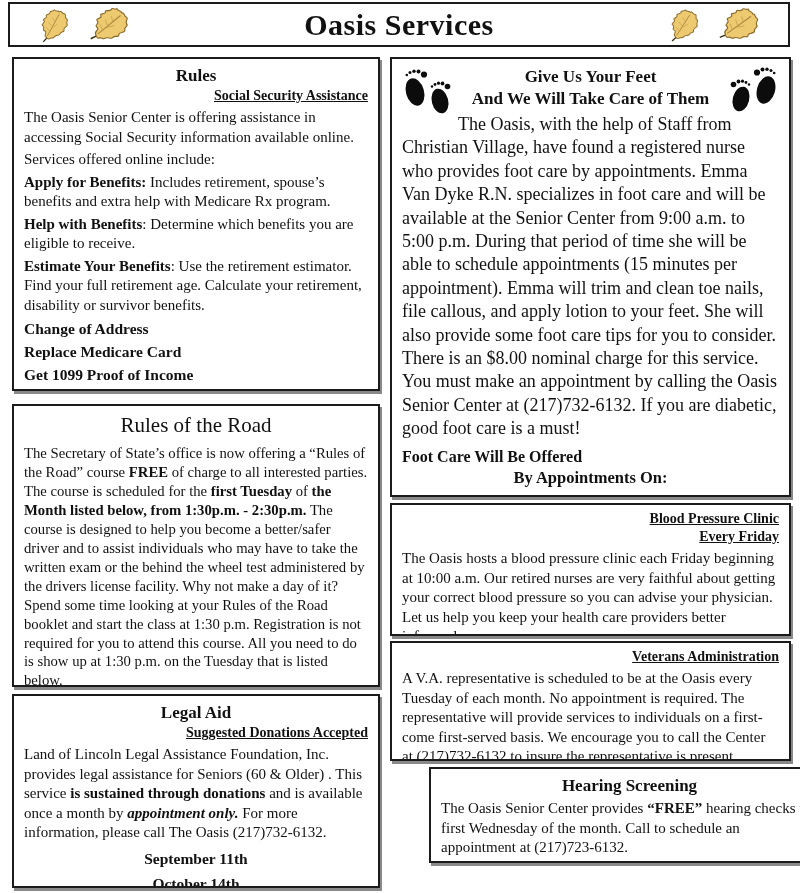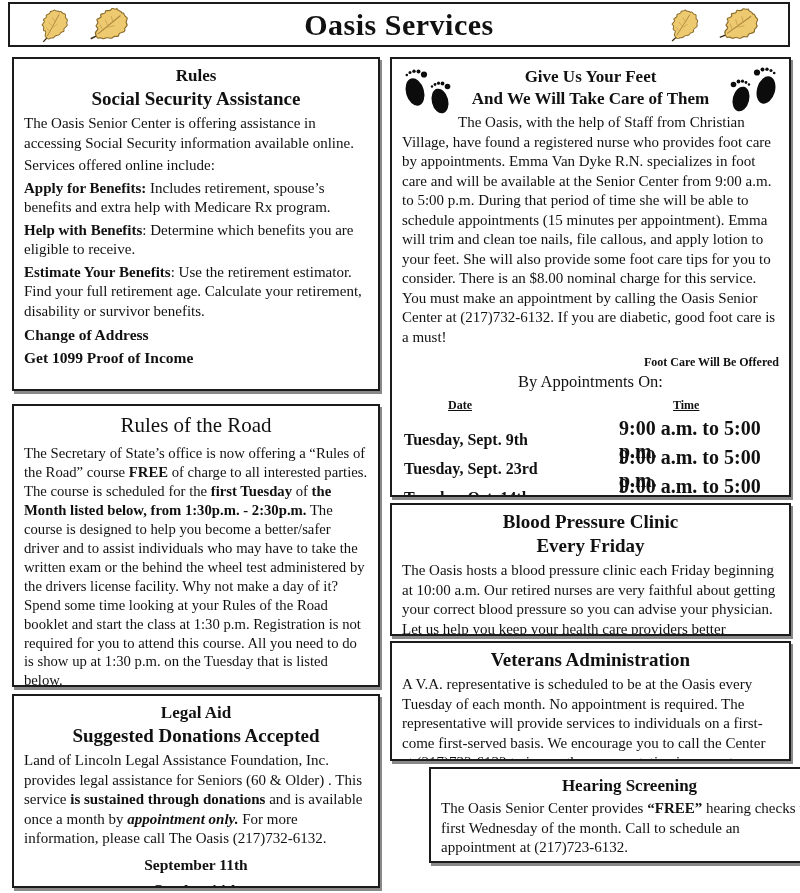--- a/index.html
+++ b/index.html
@@ -20,38 +20,38 @@
     display:flex;align-items:center;justify-content:space-between;padding:0 26px;
   }
   .page-title{
     flex:1;text-align:center;font-size:30px;font-weight:bold;letter-spacing:.5px;
   }
   .leafgroup{display:flex;gap:16px;align-items:center;}
   .leaf{width:44px;height:38px;}
   .leaf.small{width:36px;height:32px;}
   
   .bt{font-weight:bold;text-align:center;font-size:17px;margin:3px 0 2px;}
-  .bt2{font-weight:bold;text-align:center;font-size:19px;margin:2px 0 4px;}
+  .bt2{font-weight:bold;text-align:right;font-size:14px;margin:2px 0 4px;text-decoration:underline;}
   .p{font-size:15px;line-height:1.3;margin:3px 0;text-align:left;}
   .boldline{font-weight:bold;font-size:15.5px;margin:5px 0;}
   .dateline{font-weight:bold;text-align:center;font-size:15.5px;margin:7px 0;}
   
   .rules-title{font-size:21px;font-weight:normal;text-align:center;margin:3px 0 6px;}
   .rules-p{font-size:14.7px;line-height:1.29;margin:2px 0;}
   
   .bi{font-weight:bold;font-style:italic;}
   
   .feet-box{padding-top:6px;}
   .footprints{position:absolute;width:58px;height:52px;}
   .footprints.left{left:8px;top:6px;transform:scaleX(-1);}
   .footprints.right{right:8px;top:4px;}
   .feet-title{font-weight:bold;text-align:center;font-size:17px;margin:2px 0;}
-  .feet-p{font-size:15px;line-height:1.3;margin:4px 0;text-indent:56px;}
-  .sched-h{font-weight:bold;text-align:right;font-size:12px;margin:8px 0 2px;}
-  .sched-h2{font-weight:normal;text-align:center;font-size:16.5px;margin:2px 0 6px;}
+  .feet-p{font-size:18px;line-height:1.3;margin:4px 0;text-indent:56px;}
+  .sched-h{font-weight:bold;text-align:left;font-size:16px;margin:8px 0 2px;}
+  .sched-h2{font-weight:bold;text-align:center;font-size:16.5px;margin:2px 0 6px;}
   .sched{width:100%;}
   .sched-headrow{display:grid;grid-template-columns:205px 1fr;margin-bottom:4px;}
   .sched-colhead{font-weight:bold;font-size:12px;text-decoration:underline;}
   .sched-colhead.date{margin-left:46px;}
   .sched-colhead.time{margin-left:66px;}
   .sched-row{display:grid;grid-template-columns:205px 1fr;margin:0;height:29px;align-items:center;}
   .sched-date{font-weight:bold;font-size:16px;padding-left:2px;}
   .sched-time{font-weight:bold;font-size:20px;padding-left:12px;}
 </style>
 </head>
@@ -108,20 +108,21 @@
 
 <div class="box" style="left:12px;top:57px;width:368px;height:334px;">
   <div class="bt">Rules</div>
   <div class="bt2">Social Security Assistance</div>
   <p class="p">The Oasis Senior Center is offering assistance in accessing Social Security information available online.</p>
   <p class="p">Services offered online include:</p>
   <p class="p"><b>Apply for Benefits:</b><span>  Includes retirement, spouse’s  benefits and extra help with Medicare Rx program.</span></p>
   <p class="p"><b>Help with Benefits</b><span>:  Determine which benefits you are eligible to receive.</span></p>
   <p class="p"><b>Estimate Your Benefits</b><span>:  Use the retirement estimator. Find your full retirement age.  Calculate your retirement, disability or survivor benefits.</span></p>
   <div class="boldline">Change of Address</div>
+  <div class="boldline">Replace Medicare Card</div>
   <div class="boldline">Get 1099 Proof of  Income</div>
 
 </div>
 
 <div class="box" style="left:12px;top:404px;width:368px;height:283px;">
   <div class="rules-title">Rules of the Road</div>
   <p class="rules-p"><span>The Secretary of State’s office is now offering a “Rules of the Road” course </span><b>FREE</b><span> of charge to all interested parties. The course is scheduled for the </span><b>first Tuesday</b><span> of </span><b>the Month listed below, from 1:30p.m. - 2:30p.m.</b><span>  The course is designed to help you become a better/safer driver and to assist individuals who may have to take the written exam or the behind the wheel test administered by the drivers license facility.  Why not make a day of it?  Spend some time looking at your Rules of the Road  booklet and start the class at 1:30 p.m.   Registration is not required for you to attend this course.  All you need to do is show up at 1:30 p.m. on the Tuesday that is listed below.</span></p>
 
 </div>
 

